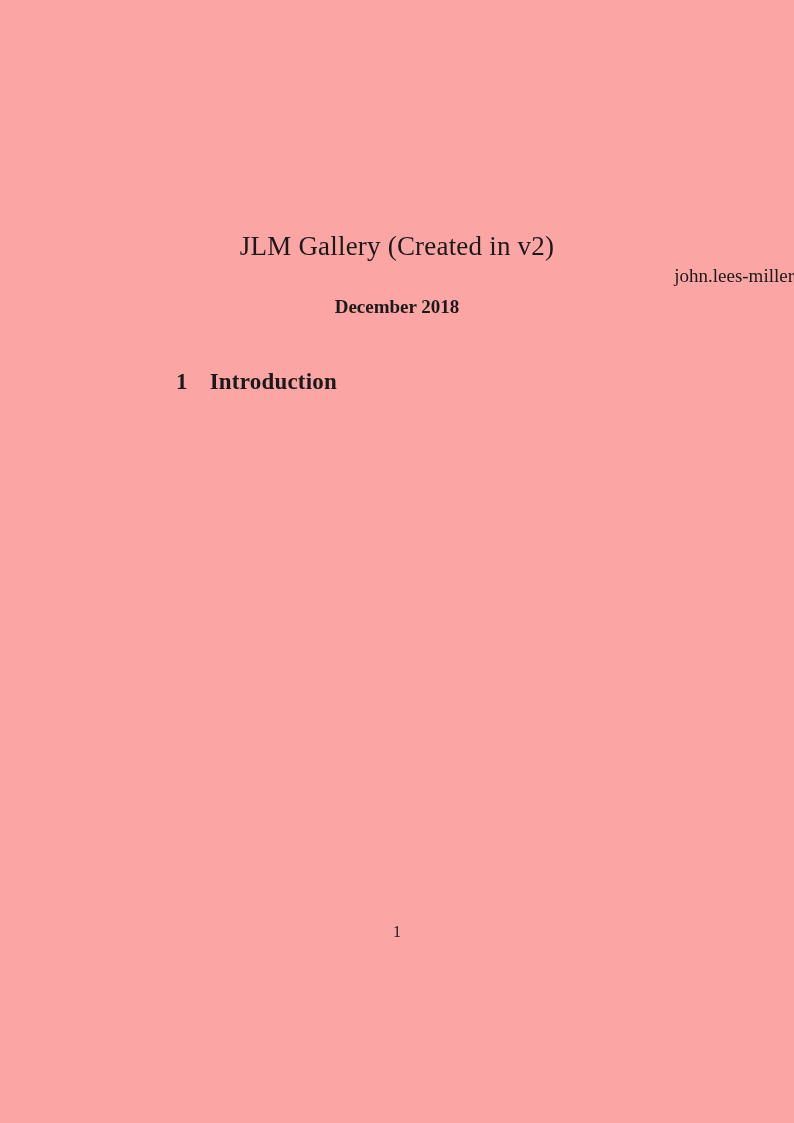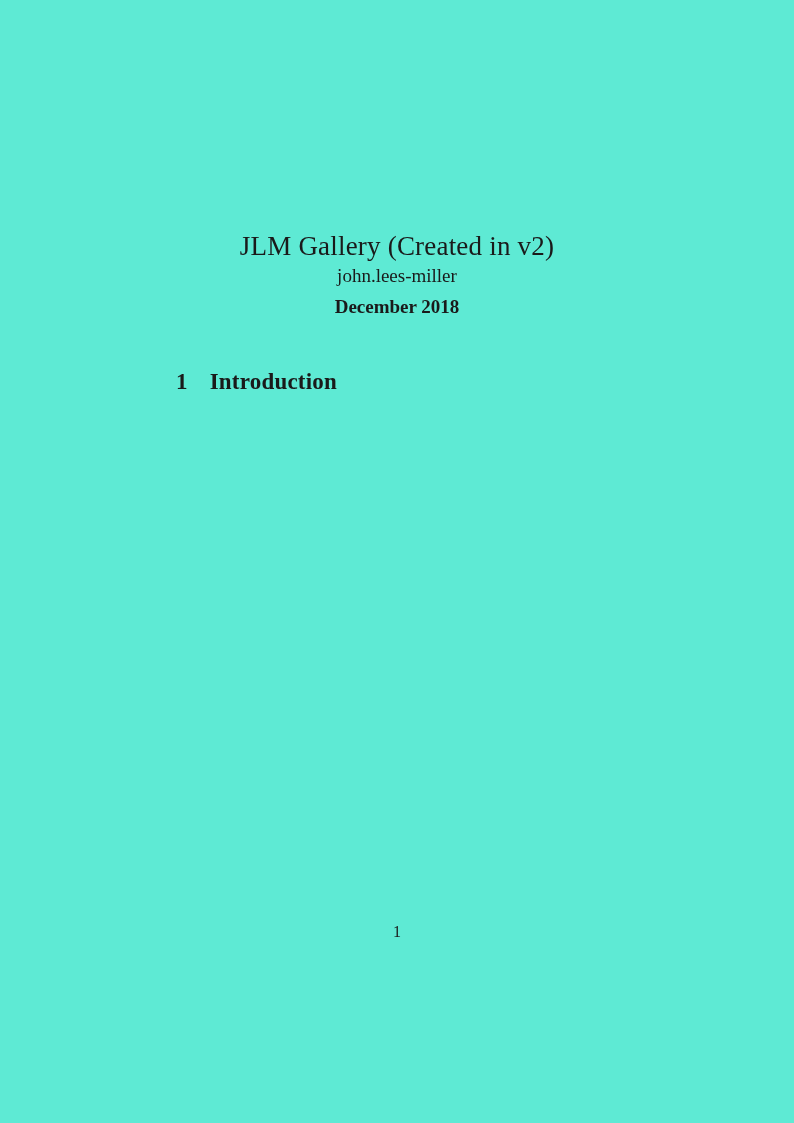--- a/index.html
+++ b/index.html
@@ -11,40 +11,40 @@
     height: 1123px;
     background: #ffffff;
     position: relative;
     overflow: hidden;
     font-family: "Liberation Serif", "DejaVu Serif", serif;
     color: #1a1a1a;
   }
   .page {
     position: absolute;
     inset: 0;
-    background: #5eead4;
+    background: #fca5a5;
     padding-left: 41px;
   }
   .doc-title {
     position: absolute;
     top: 212px;
     left: 0;
     width: 100%;
     text-align: center;
     font-size: 27px;
     font-weight: 400;
     letter-spacing: 0.2px;
     line-height: 1.2;
   }
   .doc-author {
     position: absolute;
     top: 265px;
     left: 0;
     width: 100%;
-    text-align: center;
+    text-align: right;
     font-size: 19px;
     font-weight: 400;
   }
   .doc-date {
     position: absolute;
     top: 296px;
     left: 0;
     width: 100%;
     text-align: center;
     font-size: 19px;

